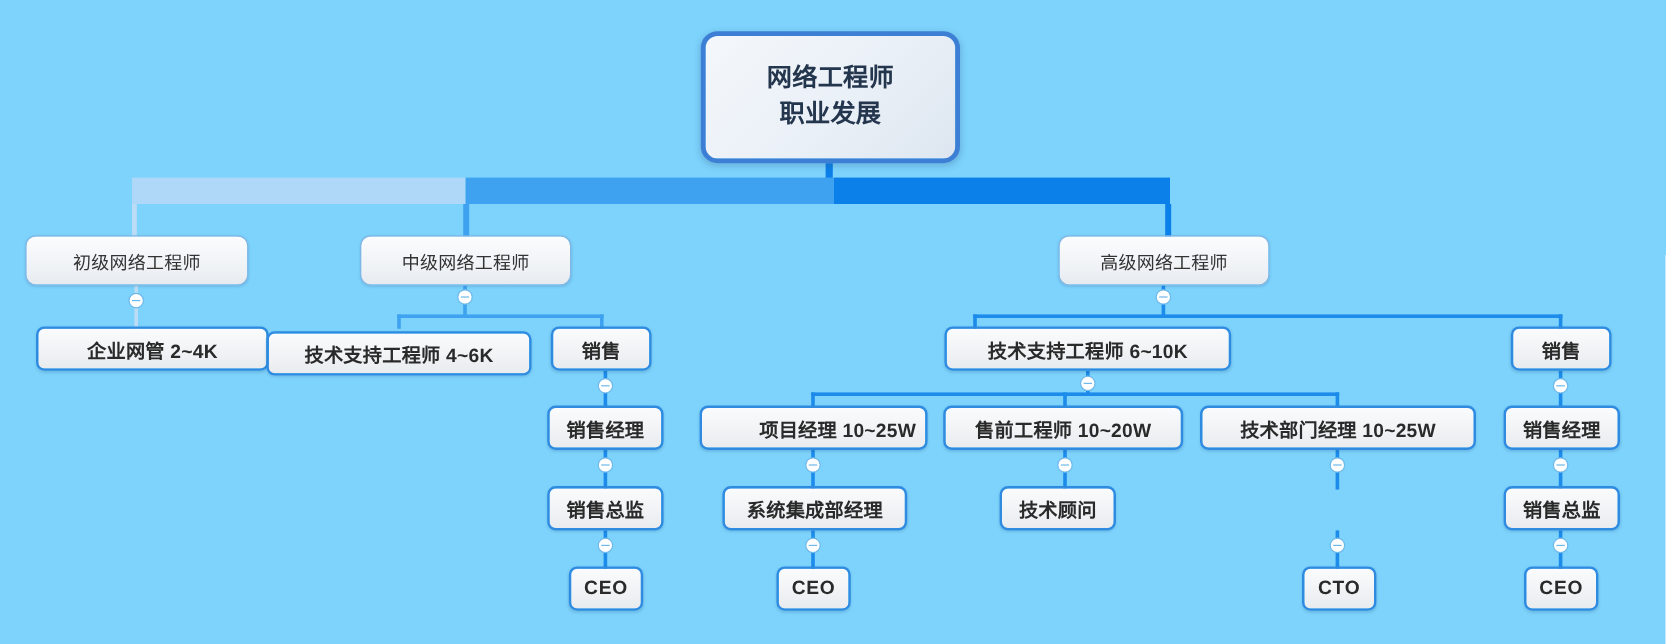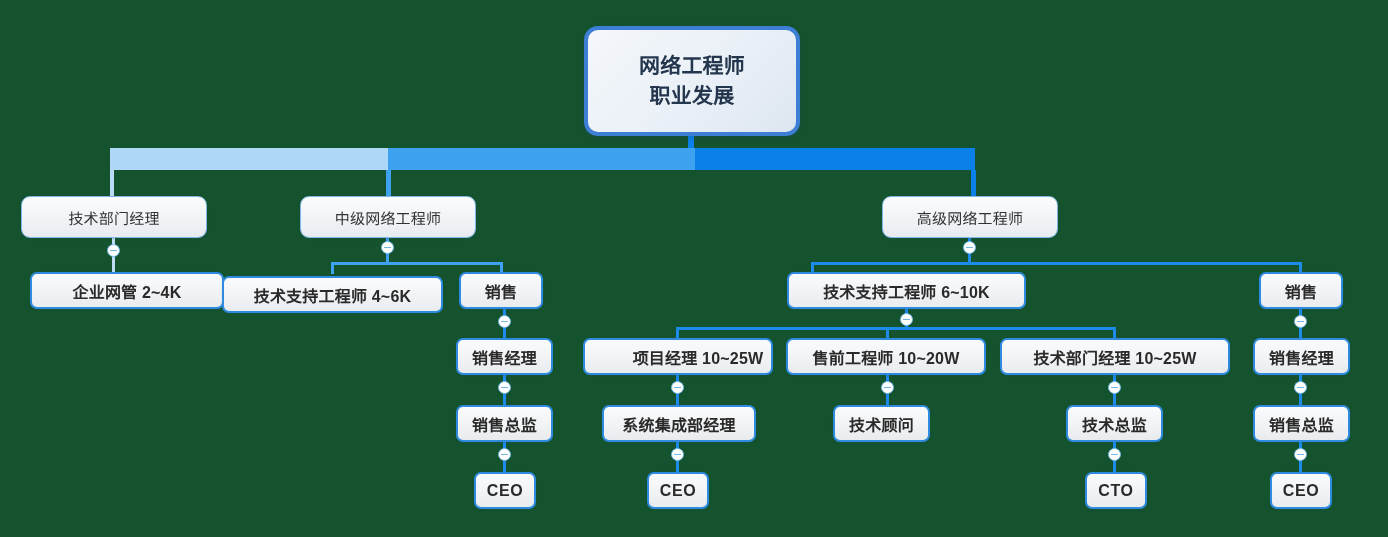--- a/index.html
+++ b/index.html
@@ -9,21 +9,21 @@
     background: #ffffff;
   }
   body {
     font-family: "Liberation Sans", "DejaVu Sans", sans-serif;
     -webkit-font-smoothing: antialiased;
   }
   #canvas {
     position: relative;
     width: 1388px;
     height: 537px;
-    background: #14532d;
+    background: #7dd3fc;
     overflow: hidden;
   }
 
   
   .conn {
     position: absolute;
     background: #1C8BEA;
   }
   .conn.pale   { background: #BCDCF6; }
 
@@ -134,21 +134,21 @@
 
   <div class="trunk seg1" style="left:110px; top:148px; width:278px;"></div>
   <div class="trunk seg2" style="left:388px; top:148px; width:307px;"></div>
   <div class="trunk seg3" style="left:695px; top:148px; width:280px;"></div>
 
   <div class="conn pale" style="left:110px; top:170px; width:4px; height:32px;"></div>
   <div class="conn" style="left:386px; top:170px; width:5px; height:32px; background:#3FA2F0;"></div>
   <div class="conn" style="left:971px; top:170px; width:5px; height:32px; background:#0C80E9;"></div>
 
   <div class="node lvl2" style="left:21px; top:196px; width:186px; height:42px;">
-    <span class="label">技术部门经理</span>
+    <span class="label">初级网络工程师</span>
   </div>
 
   <div class="node lvl2" style="left:300px; top:196px; width:176px; height:42px;text-align:center;">
     <span class="label">中级网络工程师</span>
   </div>
 
   <div class="node lvl2" style="left:882px; top:196px; width:176px; height:42px;">
     <span class="label">高级网络工程师</span>
   </div>
 
@@ -254,23 +254,20 @@
   <div class="conn" style="left:886px; top:375px; width:3px; height:33px;"></div>
   <div class="toggle" style="left:881px; top:381px;"></div>
 
   <div class="node lvl4" style="left:833px; top:405px; width:97px; height:37px;">
     <span class="label">技术顾问</span>
   </div>
 
   <div class="conn" style="left:1113px; top:375px; width:3px; height:33px;"></div>
   <div class="toggle" style="left:1108px; top:381px;"></div>
 
-  <div class="node lvl4" style="left:1066px; top:405px; width:97px; height:37px;">
-    <span class="label">技术总监</span>
-  </div>
 
   <div class="conn" style="left:1113px; top:442px; width:3px; height:33px;"></div>
   <div class="toggle" style="left:1108px; top:448px;"></div>
 
   <div class="node lvl4 leaf-en" style="left:1085px; top:472px; width:62px; height:37px;">
     <span class="label">CTO</span>
   </div>
 
   <div class="conn" style="left:1299px; top:375px; width:3px; height:33px;"></div>
   <div class="toggle" style="left:1294px; top:381px;"></div>

